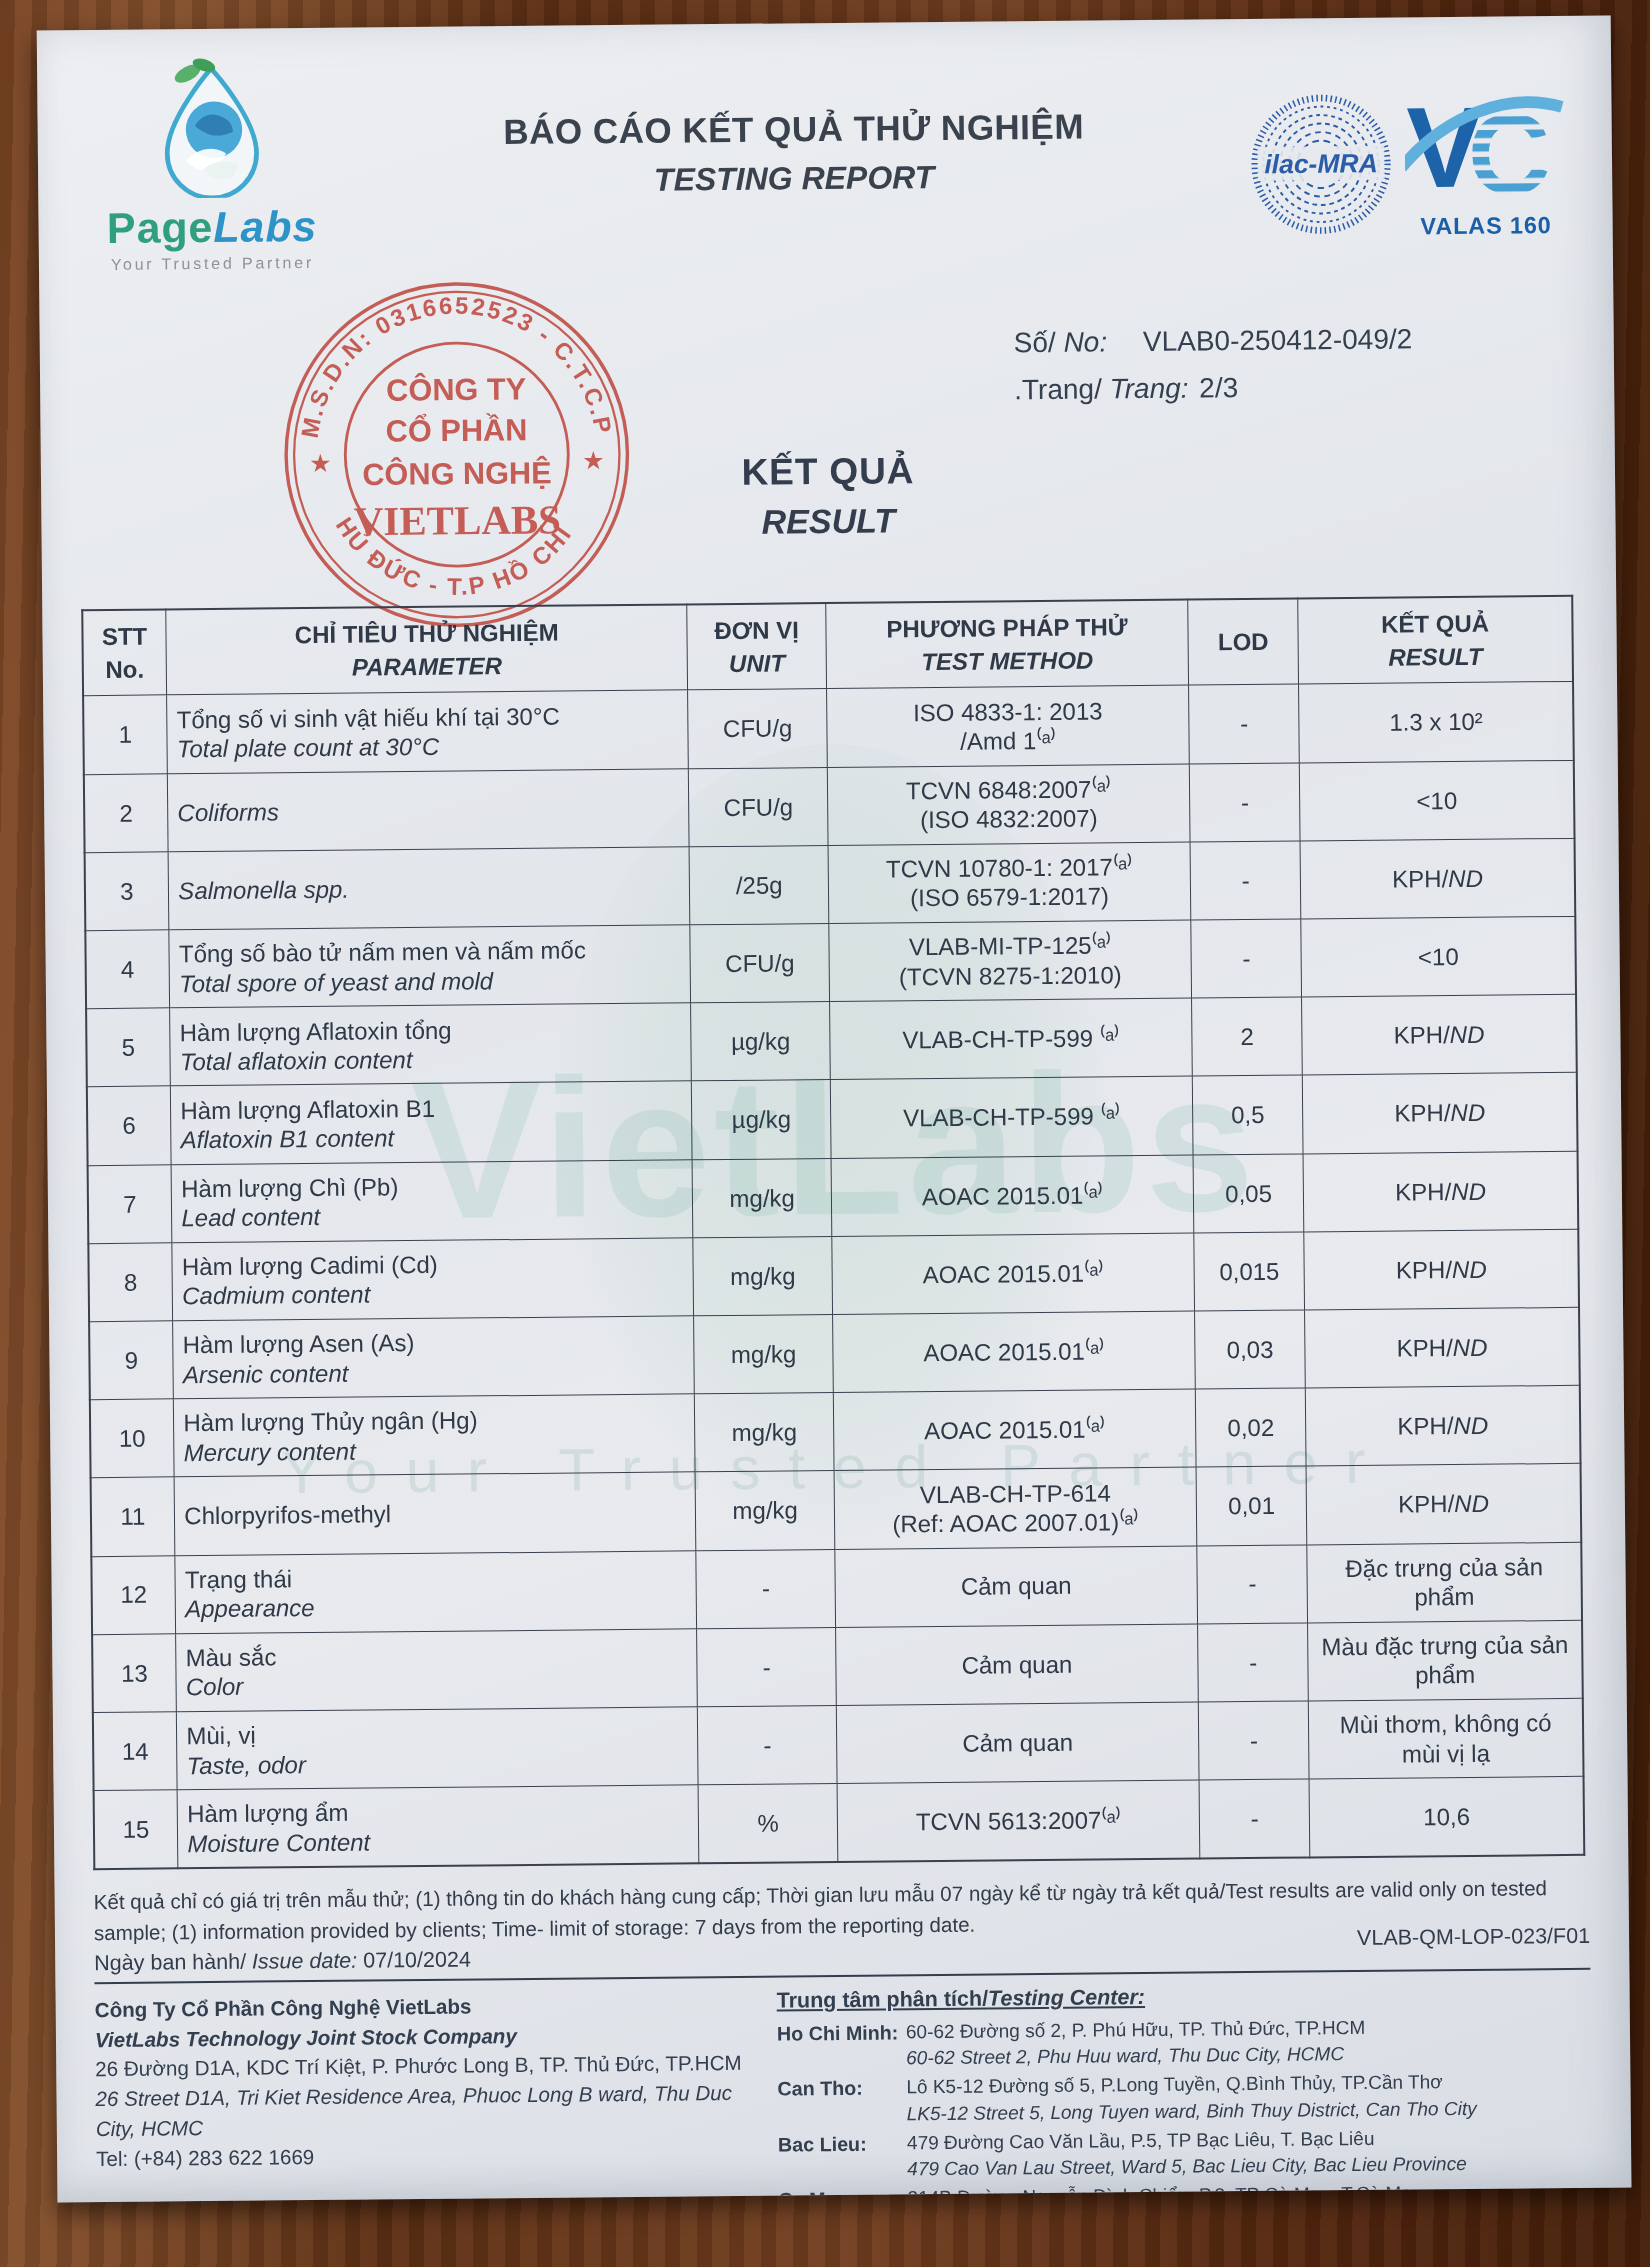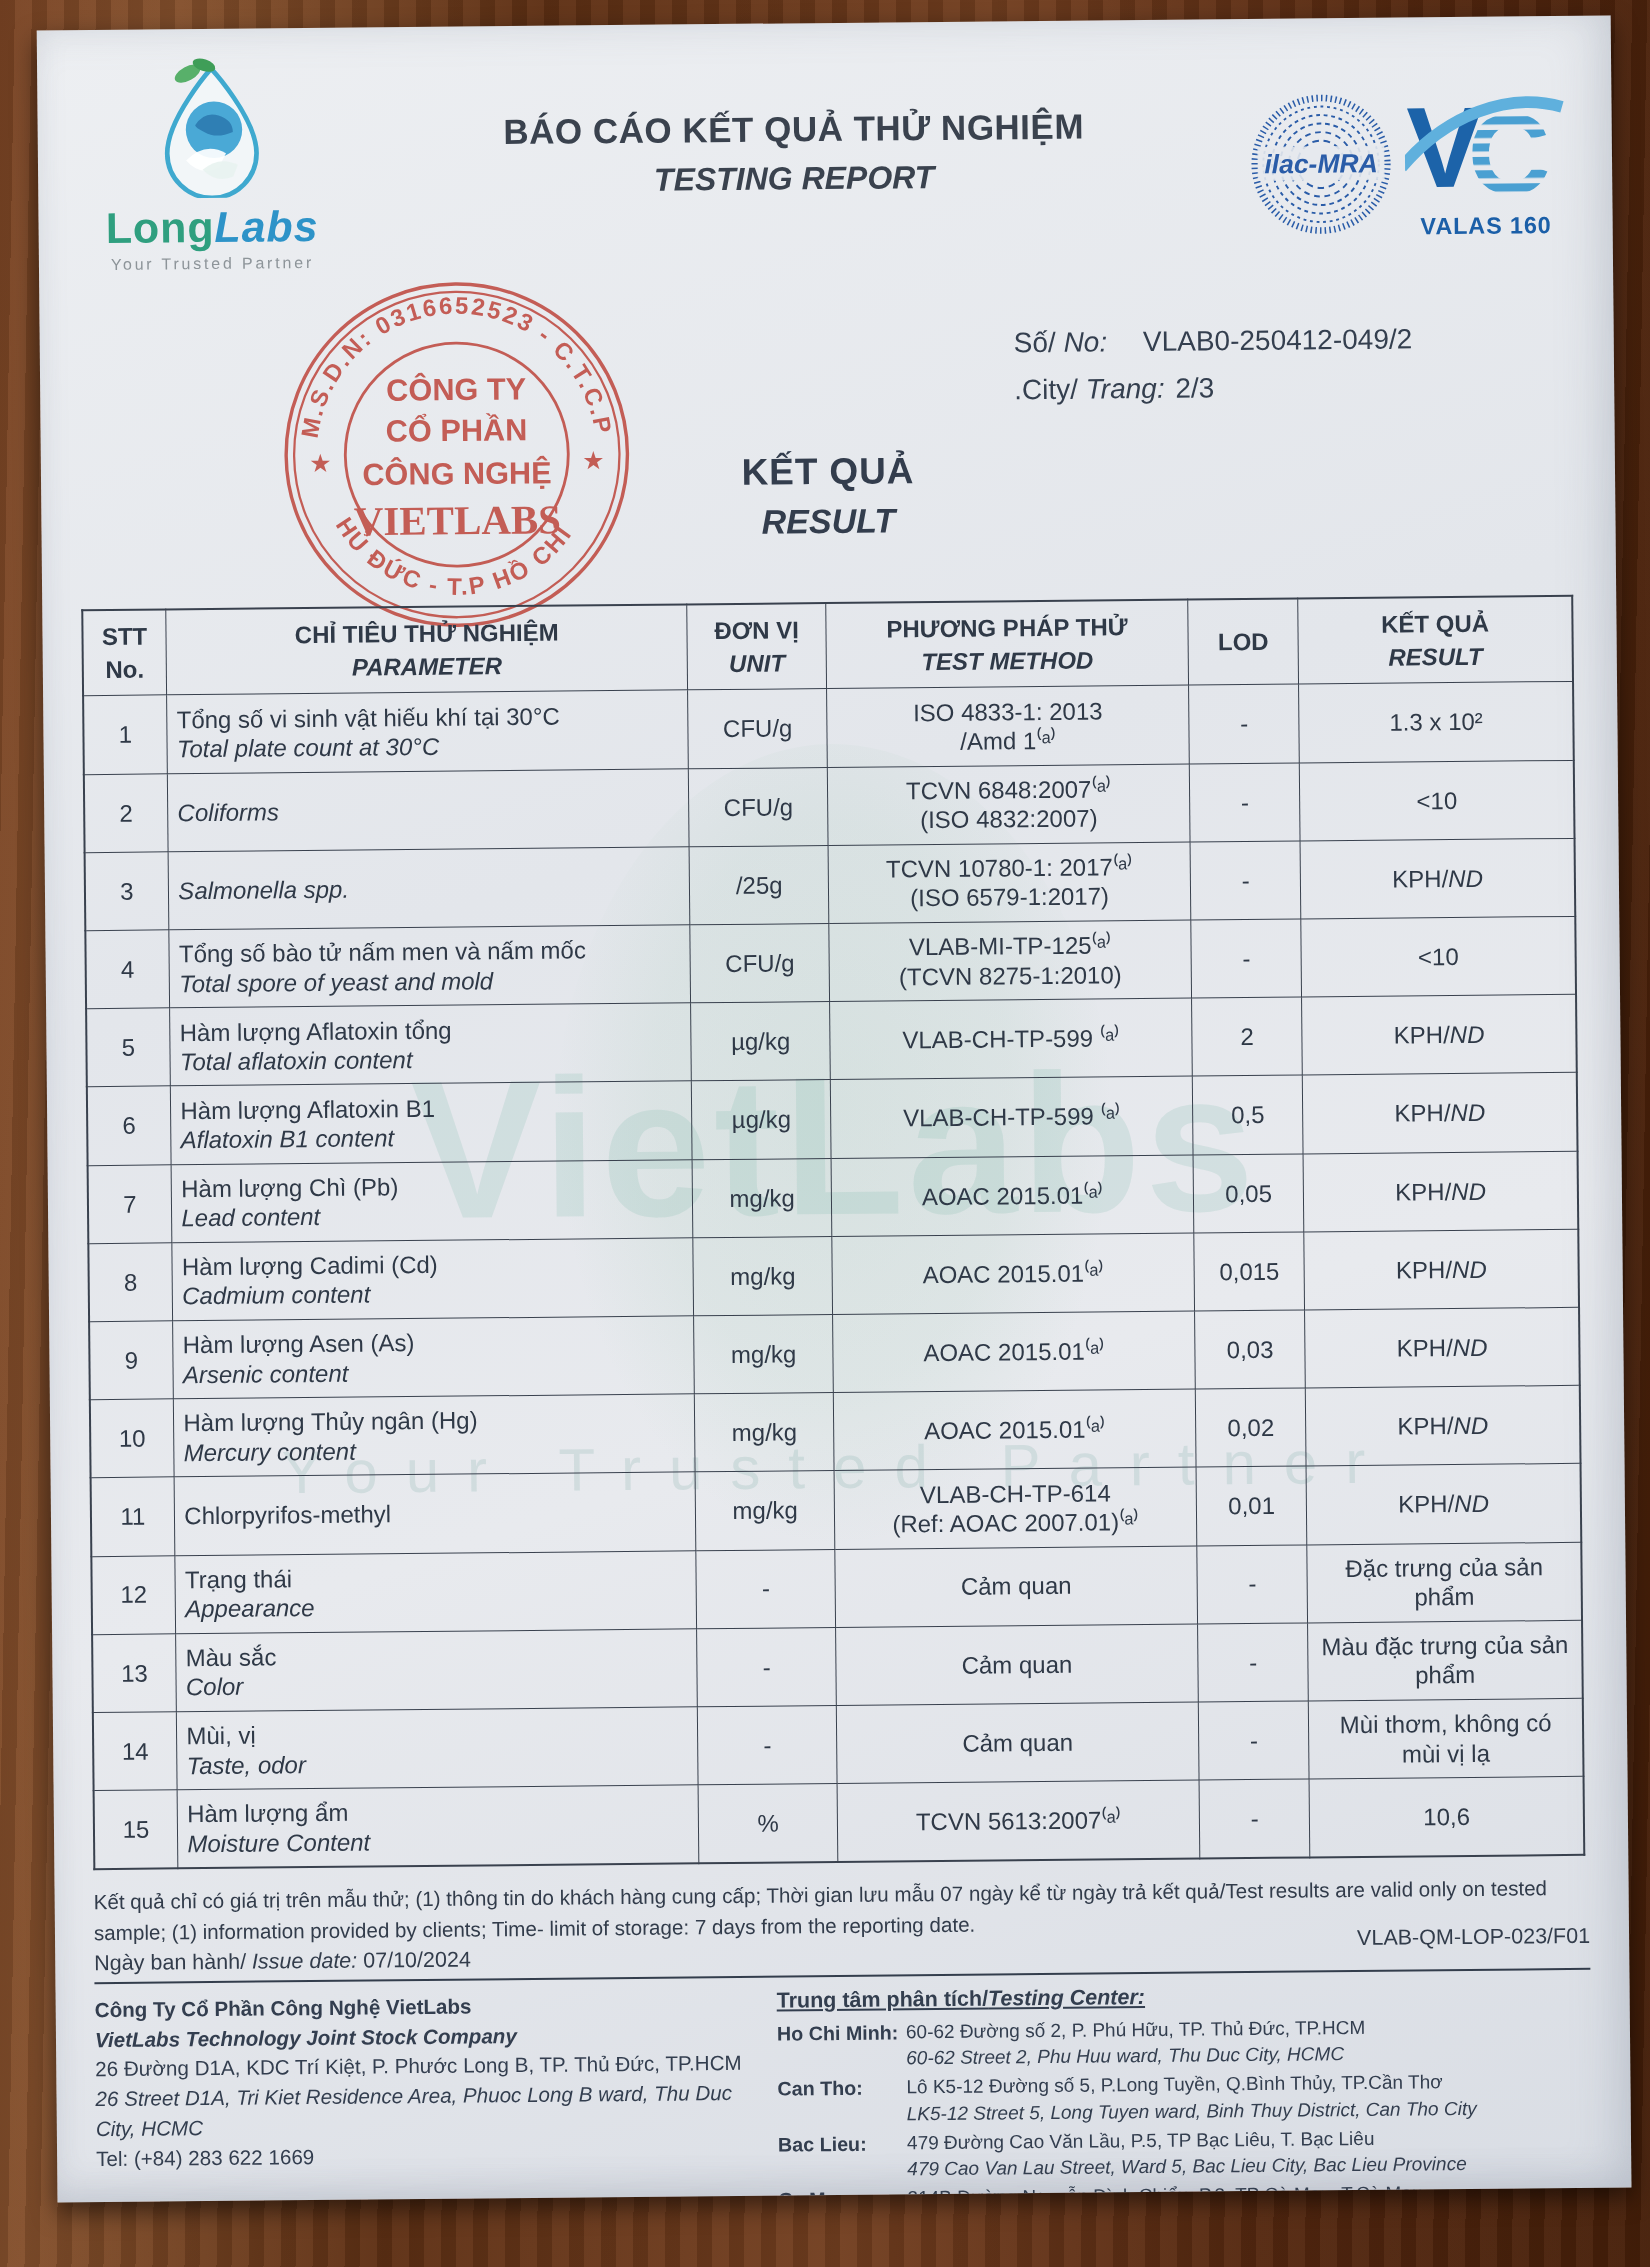--- a/index.html
+++ b/index.html
@@ -97,21 +97,21 @@
             <path d="M50 10 C50 10 88 52 88 82 A38 38 0 1 1 12 82 C12 52 50 10 50 10 Z" fill="#f2f6f8" stroke="#3fa9cf" stroke-width="4"></path>
             <ellipse cx="30" cy="14" rx="12" ry="6" fill="#58b06a" transform="rotate(-28 30 14)"></ellipse>
             <ellipse cx="44" cy="7" rx="10" ry="5" fill="#3f9e58" transform="rotate(18 44 7)"></ellipse>
             <circle cx="52" cy="62" r="24" fill="#4aa9d6"></circle>
             <path d="M36 58 q8 -12 20 -8 q12 4 12 14 q-14 6 -24 0 q-8 -4 -8 -6 Z" fill="#2f7fb4"></path>
             <path d="M28 88 q16 -16 34 -6 l-6 12 q-16 8 -28 -6 Z" fill="#ffffff" opacity=".92"></path>
             <path d="M42 96 q14 -12 30 -4 l-4 10 q-14 6 -26 -6 Z" fill="#e8f3ef" opacity=".9"></path>
           </svg>
         </span>
         <div class="brand-name">
-          <span class="brand-viet">Long</span><span class="brand-labs">Labs</span>
+          <span class="brand-viet">Page</span><span class="brand-labs">Labs</span>
         </div>
         <div class="brand-tagline">Your Trusted Partner</div>
       </div>
 
       <div class="title-block">
         <div class="title-vi">BÁO CÁO KẾT QUẢ THỬ NGHIỆM</div>
         <div class="title-en">TESTING REPORT</div>
       </div>
 
       <div class="cert-block">
@@ -174,21 +174,21 @@
         </svg>
       </span>
 
       <div class="doc-no">
         <div class="row1">
           <span>Số/</span>
           <span class="lbl-en">No:</span>
           <span class="doc-no-value">VLAB0-250412-049/2</span>
         </div>
         <div class="row2">
-          <span>.City/</span>
+          <span>.Trang/</span>
           <span class="lbl-en">Trang:</span>
           <span class="page-value">2/3</span>
         </div>
       </div>
 
       <div class="section-title">
         <div class="sec-vi">KẾT QUẢ</div>
         <div class="sec-en">RESULT</div>
       </div>
     </div>

